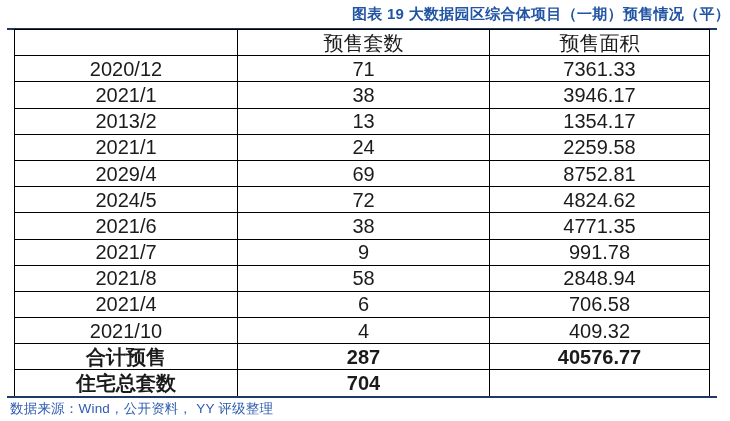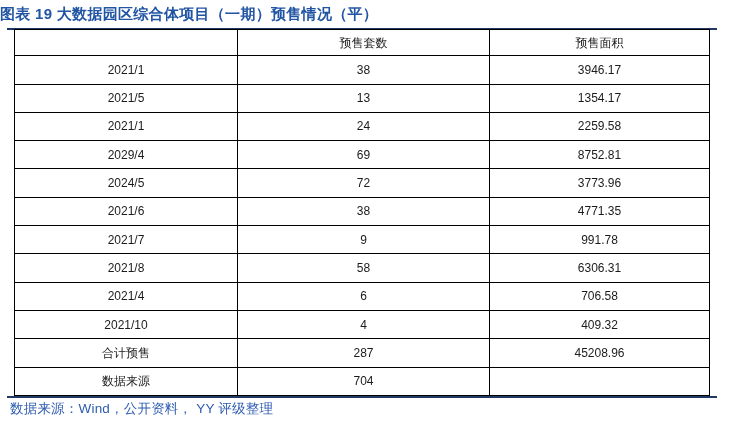--- a/index.html
+++ b/index.html
@@ -10,21 +10,21 @@
     width: 730px;
     height: 421px;
     background: #ffffff;
     overflow: hidden;
   }
   .figure-title {
     position: absolute;
     top: 5px;
     left: 0;
     width: 730px;
-    text-align: left;
+    text-align: right;
     font-size: 15px;
     font-weight: bold;
     letter-spacing: 0.3px;
   }
   .rule {
     position: absolute;
     left: 7px;
     width: 710px;
     height: 2.4px;
   }
@@ -36,28 +36,28 @@
     left: 14px;
     width: 695px;
     height: 367px;
     border-collapse: collapse;
     table-layout: fixed;
   }
   .datatable th, .datatable td {
     border: 1.2px solid #000000;
     text-align: center;
     vertical-align: middle;
-    font-size: 12px;
+    font-size: 20px;
     font-weight: normal;
     color: #1b1b1b;
     padding: 0;
     line-height: 1;
   }
   .datatable tr { height: 26.2px; }
-  .datatable .total-row th, .datatable .total-row td { font-weight: normal; }
+  .datatable .total-row th, .datatable .total-row td { font-weight: bold; }
   .source-note {
     position: absolute;
     top: 400px;
     left: 10px;
     font-size: 13.5px;
     letter-spacing: 0.2px;
     text-align: right;
   }
 </style>
 </head>
@@ -77,76 +77,81 @@
     </colgroup>
     <thead>
       <tr>
         <th></th>
         <th>预售套数</th>
         <th>预售面积</th>
       </tr>
     </thead>
     <tbody>
       <tr>
+        <td>2020/12</td>
+        <td>71</td>
+        <td>7361.33</td>
+      </tr>
+      <tr>
         <td>2021/1</td>
         <td>38</td>
         <td>3946.17</td>
       </tr>
       <tr>
-        <td>2021/5</td>
+        <td>2013/2</td>
         <td>13</td>
         <td>1354.17</td>
       </tr>
       <tr>
         <td>2021/1</td>
         <td>24</td>
         <td>2259.58</td>
       </tr>
       <tr>
         <td>2029/4</td>
         <td>69</td>
         <td>8752.81</td>
       </tr>
       <tr>
         <td>2024/5</td>
         <td>72</td>
-        <td>3773.96</td>
+        <td>4824.62</td>
       </tr>
       <tr>
         <td>2021/6</td>
         <td>38</td>
         <td>4771.35</td>
       </tr>
       <tr>
         <td>2021/7</td>
         <td>9</td>
         <td>991.78</td>
       </tr>
       <tr>
         <td>2021/8</td>
         <td>58</td>
-        <td>6306.31</td>
+        <td>2848.94</td>
       </tr>
       <tr>
         <td>2021/4</td>
         <td>6</td>
         <td>706.58</td>
       </tr>
       <tr>
         <td>2021/10</td>
         <td>4</td>
         <td>409.32</td>
       </tr>
       <tr class="total-row">
         <td>合计预售</td>
         <td>287</td>
-        <td>45208.96</td>
+        <td>40576.77</td>
       </tr>
       <tr class="total-row">
-        <td>数据来源</td>
+        <td>住宅总套数</td>
         <td>704</td>
         <td></td>
       </tr>
     </tbody>
   </table>
 
   <div class="rule rule-bottom" style="background: rgb(31, 56, 100);"></div>
 
   <div class="source-note" style="color: rgb(46, 92, 176);">数据来源：Wind，公开资料， YY 评级整理</div>
 

